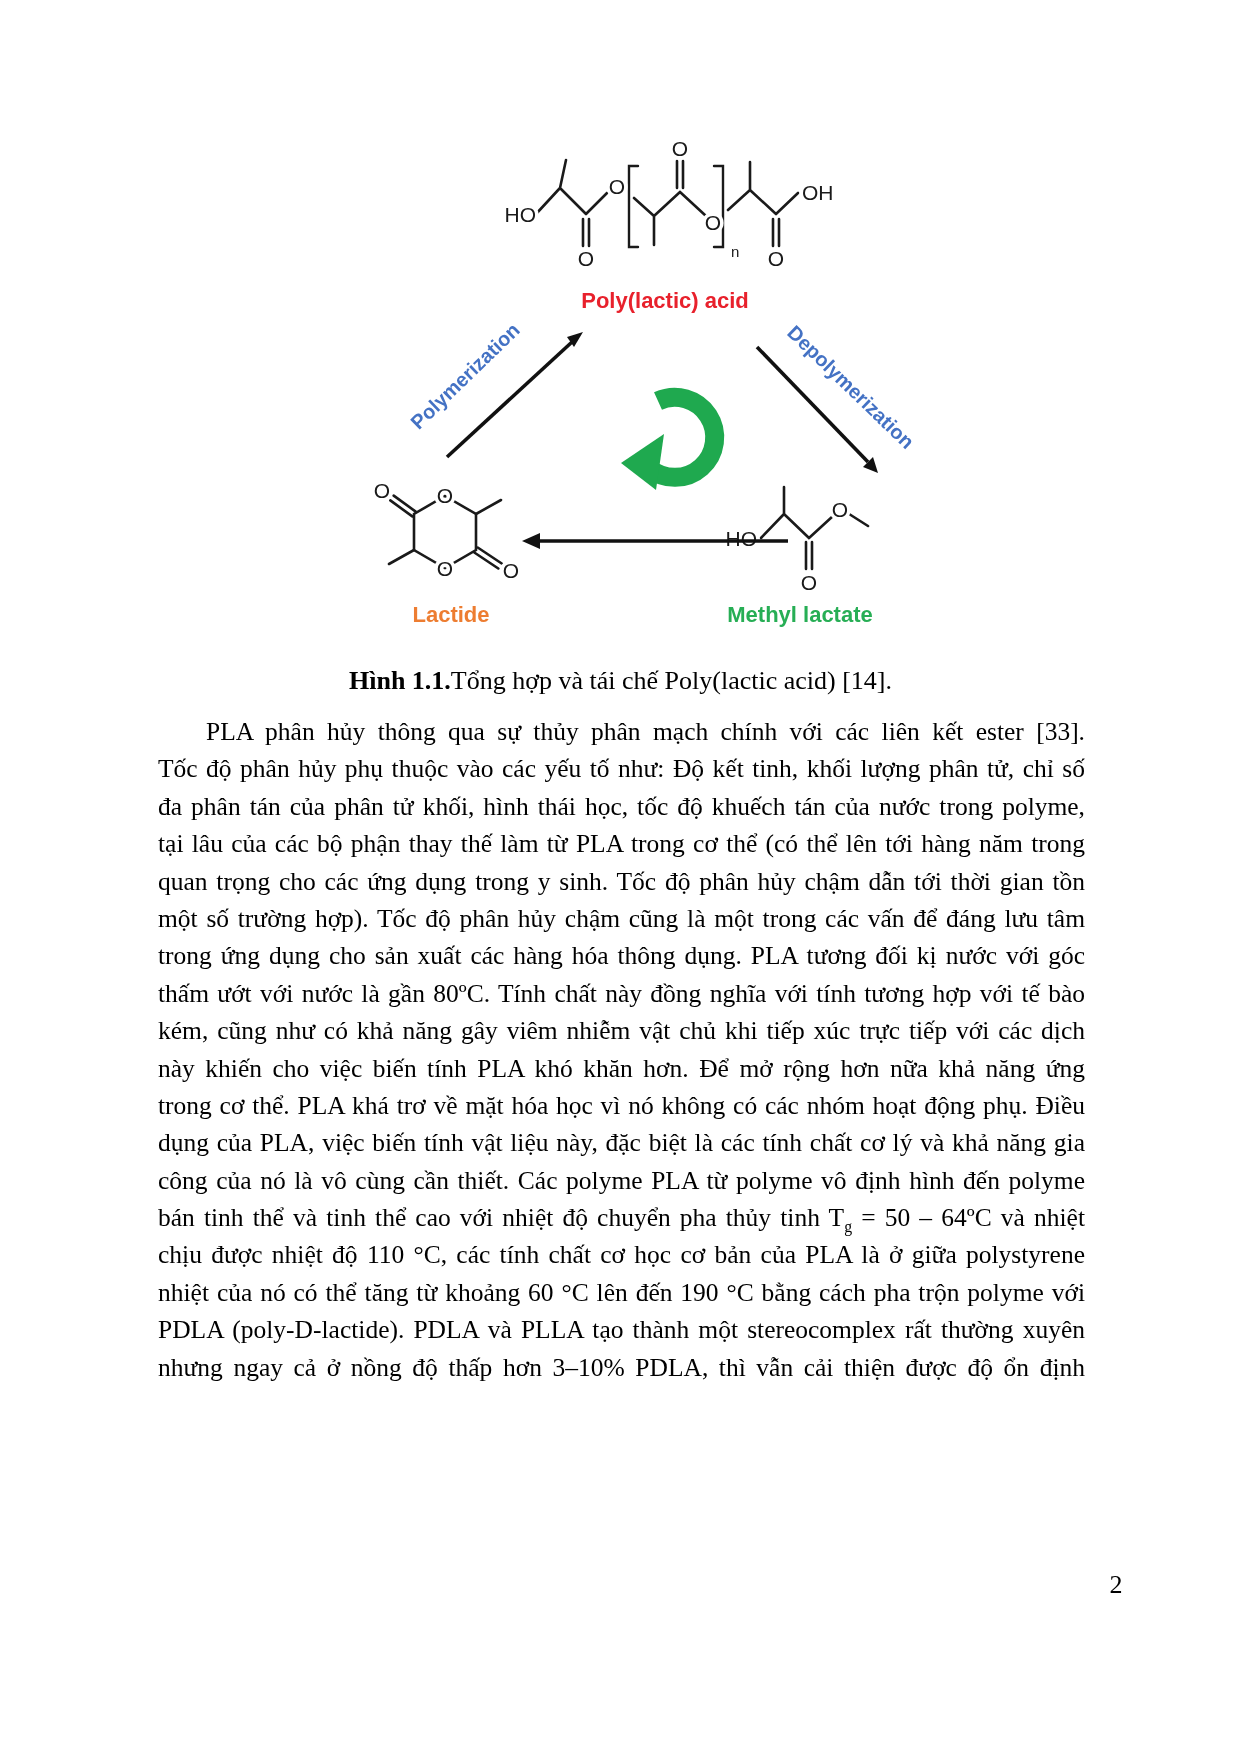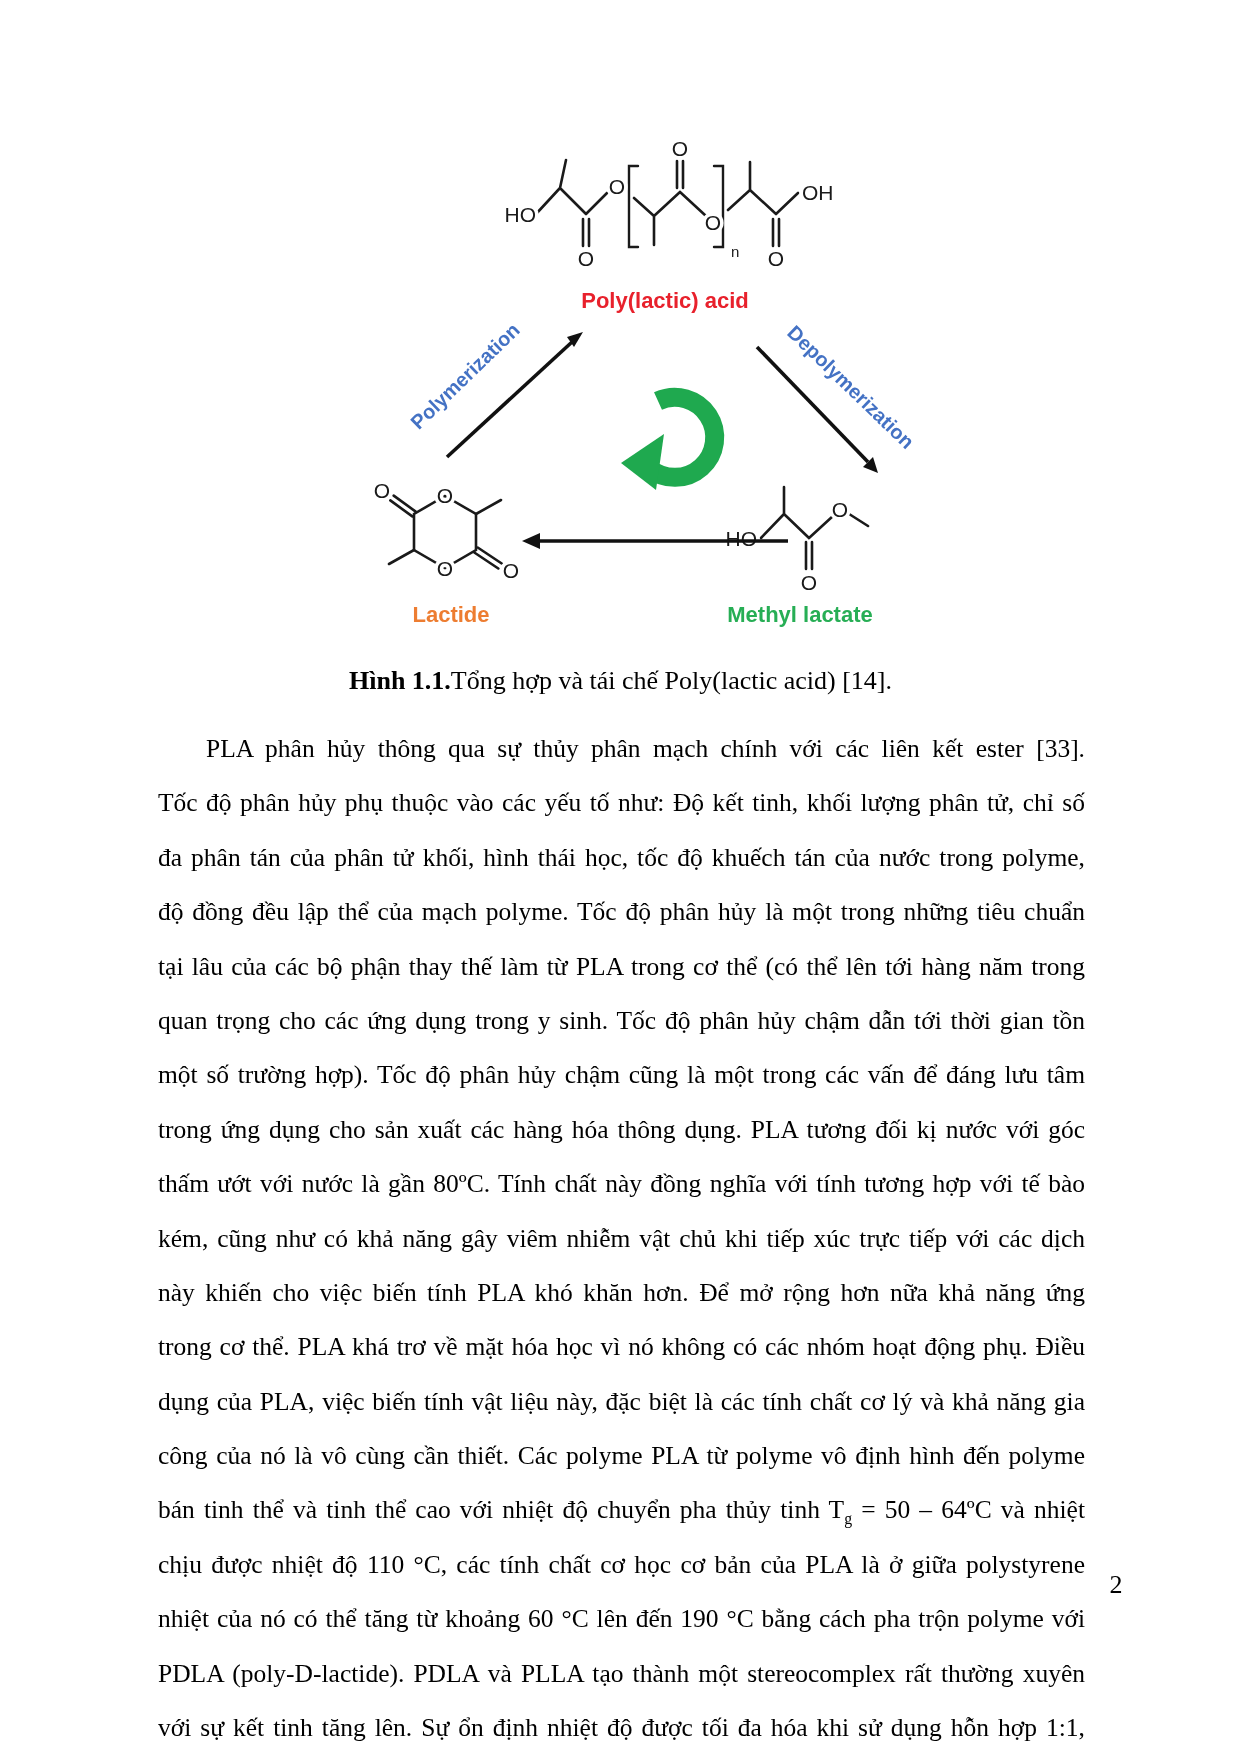--- a/index.html
+++ b/index.html
@@ -33,21 +33,21 @@
     text-align:center;font-size:26px;line-height:34px;
   }
   .caption .cap-label{font-weight:bold;}
   
   .bodytext{
     position:absolute;left:158px;top:713px;width:927px;
     font-size:25.5px;line-height:37.4px;
   }
   .line{
     text-align:justify;text-align-last:justify;
-    white-space:normal;height:37.4px;overflow:visible;margin-top:17px;
+    white-space:normal;height:37.4px;overflow:visible;
   }
   .line.indent{text-indent:48px;}
   .line sub{font-size:0.62em;line-height:0;}
   
   .pagenum{
     position:absolute;left:1066px;top:1570px;width:100px;
     text-align:center;font-size:26px;
   }
 </style>
 </head>
@@ -125,34 +125,32 @@
 </div>
 
 <div class="caption">
   <span class="cap-label">Hình 1.1.</span><span>Tổng hợp và tái chế Poly(lactic acid) [14].</span>
 </div>
 
 <div class="bodytext">
   <div class="line indent">PLA phân hủy thông qua sự thủy phân mạch chính với các liên kết ester [33].</div>
   <div class="line">Tốc độ phân hủy phụ thuộc vào các yếu tố như: Độ kết tinh, khối lượng phân tử, chỉ số</div>
   <div class="line">đa phân tán của phân tử khối, hình thái học, tốc độ khuếch tán của nước trong polyme,</div>
-  <div class="line">độ đồng đều lập thể của mạch polyme. Tốc độ phân hủy là một trong những tiêu chuẩn</div>
   <div class="line">tại lâu của các bộ phận thay thế làm từ PLA trong cơ thể (có thể lên tới hàng năm trong</div>
   <div class="line">quan trọng cho các ứng dụng trong y sinh. Tốc độ phân hủy chậm dẫn tới thời gian tồn</div>
   <div class="line">một số trường hợp). Tốc độ phân hủy chậm cũng là một trong các vấn để đáng lưu tâm</div>
   <div class="line">trong ứng dụng cho sản xuất các hàng hóa thông dụng. PLA tương đối kị nước với góc</div>
   <div class="line">thấm ướt với nước là gần 80ºC. Tính chất này đồng nghĩa với tính tương hợp với tế bào</div>
   <div class="line">kém, cũng như có khả năng gây viêm nhiễm vật chủ khi tiếp xúc trực tiếp với các dịch</div>
   <div class="line">này khiến cho việc biến tính PLA khó khăn hơn. Để mở rộng hơn nữa khả năng ứng</div>
   <div class="line">trong cơ thể. PLA khá trơ về mặt hóa học vì nó không có các nhóm hoạt động phụ. Điều</div>
   <div class="line">dụng của PLA, việc biến tính vật liệu này, đặc biệt là các tính chất cơ lý và khả năng gia</div>
   <div class="line">công của nó là vô cùng cần thiết. Các polyme PLA từ polyme vô định hình đến polyme</div>
   <div class="line">
     <span>bán tinh thể và tinh thể cao với nhiệt độ chuyển pha thủy tinh T</span><sub>g</sub><span> = 50 – 64ºC và nhiệt</span>
   </div>
   <div class="line">chịu được nhiệt độ 110 °C, các tính chất cơ học cơ bản của PLA là ở giữa polystyrene</div>
   <div class="line">nhiệt của nó có thể tăng từ khoảng 60 °C lên đến 190 °C bằng cách pha trộn polyme với</div>
   <div class="line">PDLA (poly-D-lactide). PDLA và PLLA tạo thành một stereocomplex rất thường xuyên</div>
-  <div class="line">với sự kết tinh tăng lên. Sự ổn định nhiệt độ được tối đa hóa khi sử dụng hỗn hợp 1:1,</div>
   <div class="line">nhưng ngay cả ở nồng độ thấp hơn 3–10% PDLA, thì vẫn cải thiện được độ ổn định</div>
 </div>
 
 <div class="pagenum">2</div>
 
 </body></html>

